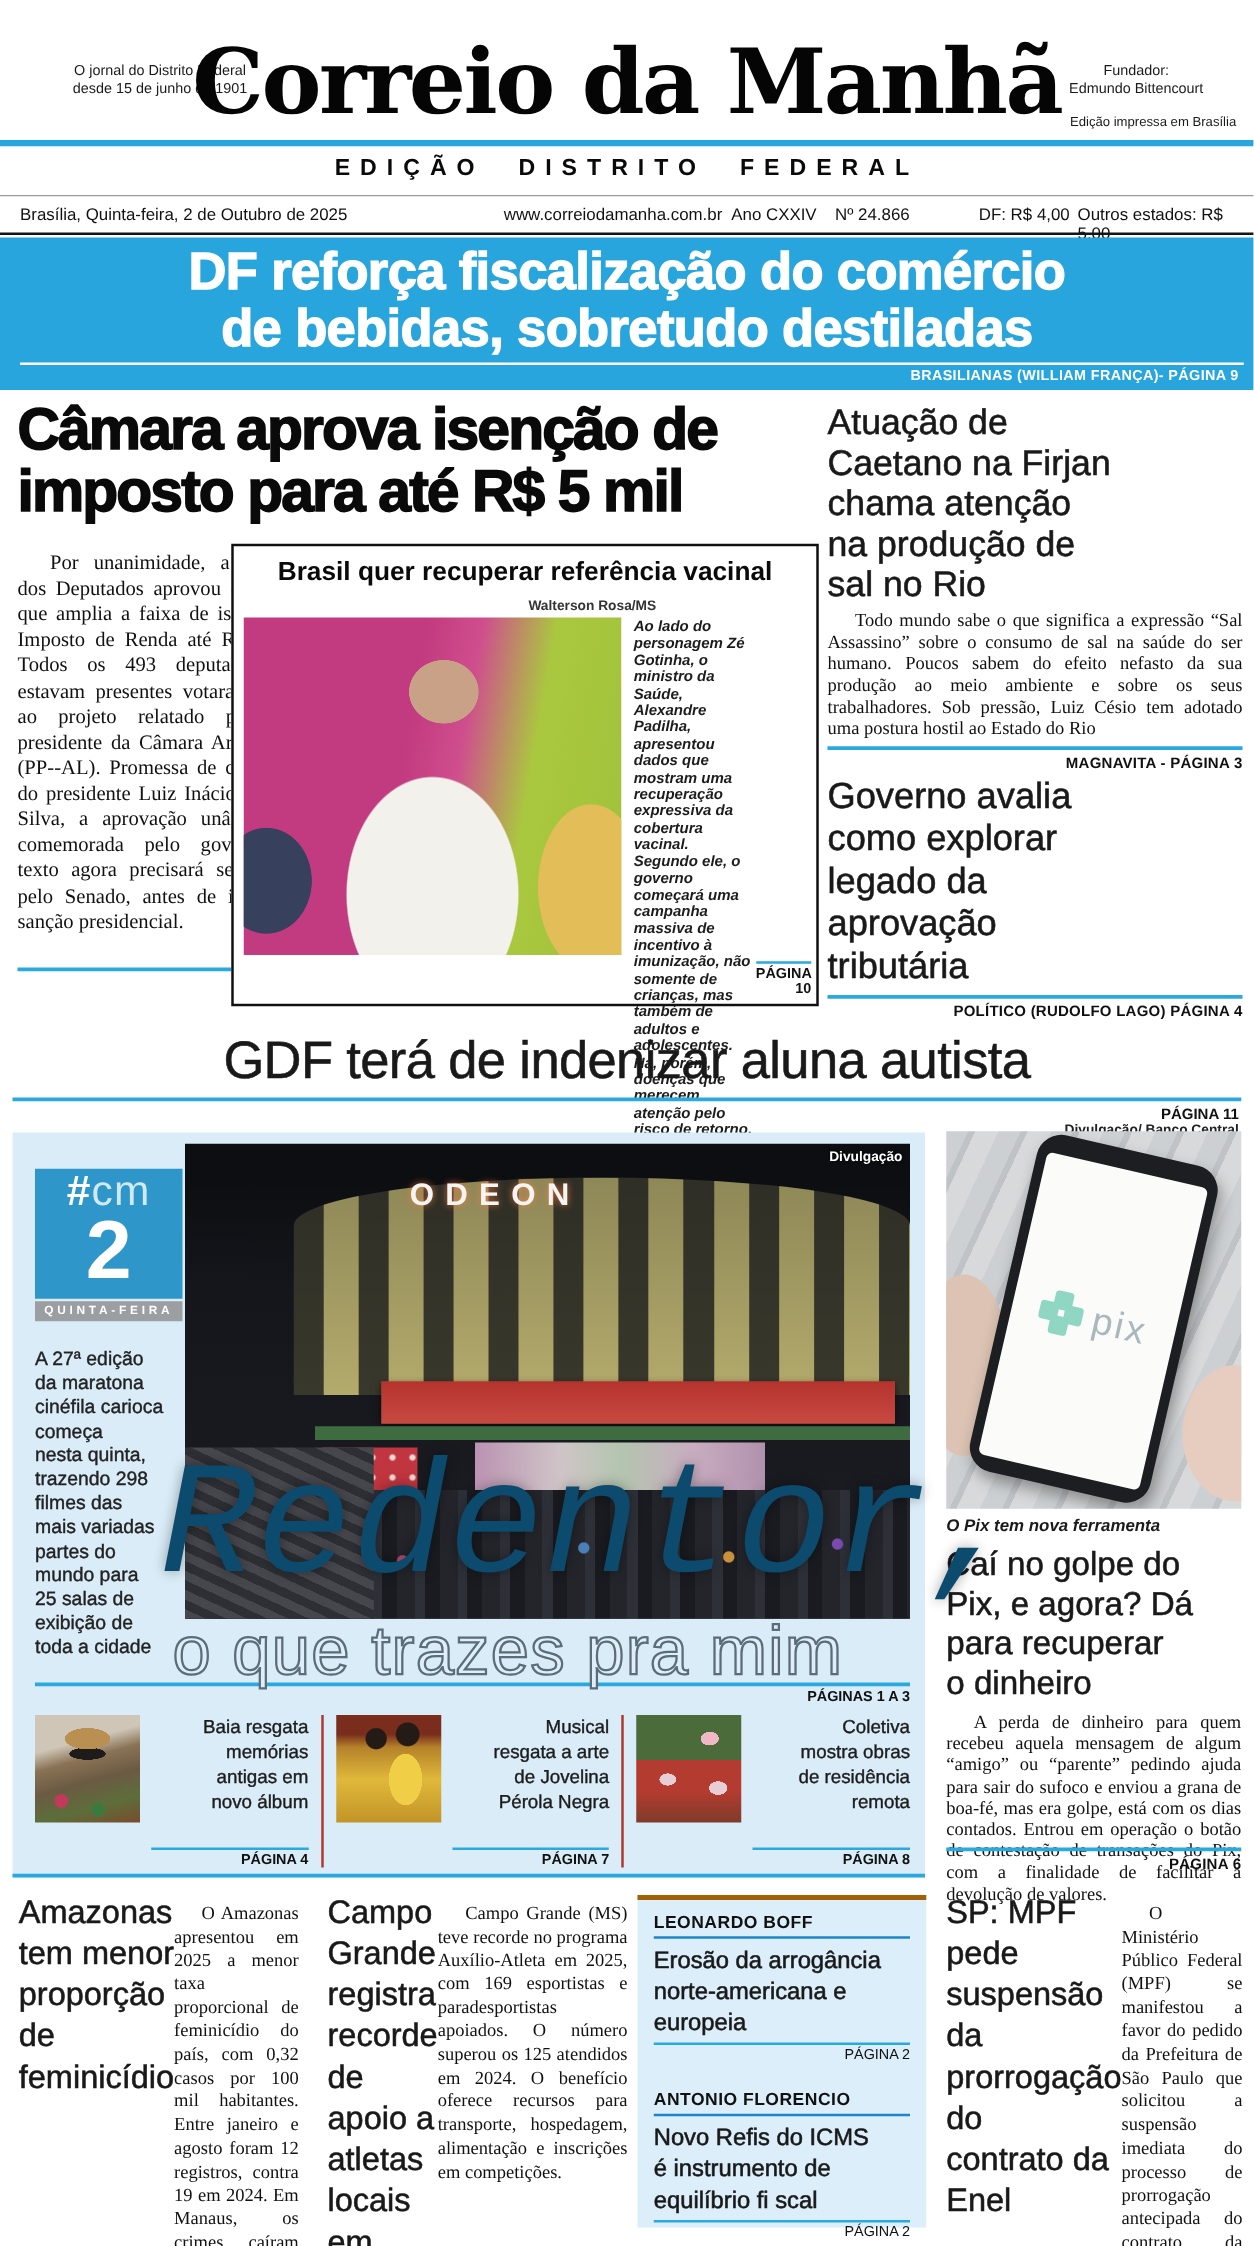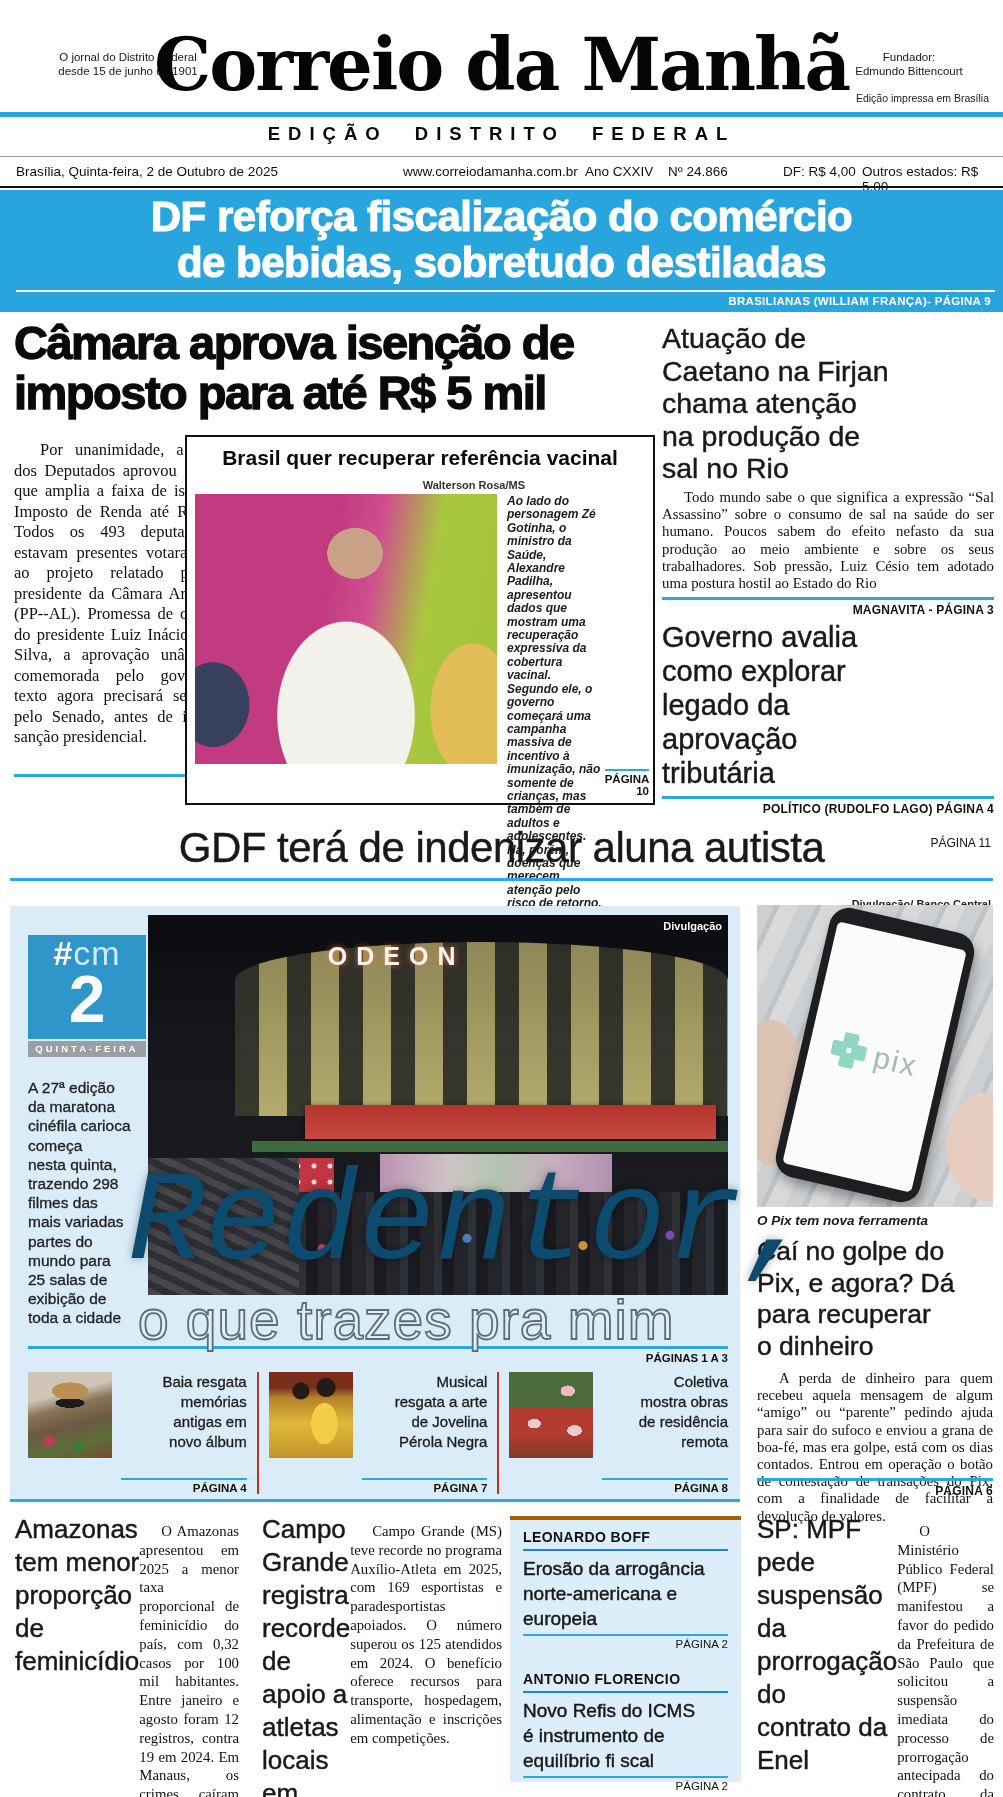--- a/index.html
+++ b/index.html
@@ -62,21 +62,21 @@
   .salt-headline{left:662px;top:322px;width:332px;font-size:28.5px;line-height:32.5px;}
   .salt-body{left:662px;top:489px;width:332px;font-size:14.8px;line-height:17.2px;}
   .salt-body p{margin:0;text-indent:22px;}
   .ref-salt{left:662px;top:597px;width:332px;}
   .tax-headline{left:662px;top:620px;width:332px;font-size:29px;line-height:34px;}
   .ref-tax{left:662px;top:796px;width:332px;}
 
   
   .gdf-headline{left:0;right:0;top:824px;text-align:center;font-size:42px;letter-spacing:-0.5px;}
   .gdf-rule{left:10px;right:10px;top:878px;height:3px;background:#2aa9e0;}
-  .gdf-ref{right:12px;top:836px;font-weight:normal;font-size:12px;margin-left:15px;}
+  .gdf-ref{right:12px;top:884px;font-weight:bold;font-size:12px;margin-left:15px;}
   .pix-topcredit{right:12px;top:898px;font-weight:bold;font-size:11px;color:#222;}
 
   
   .panel{left:10px;top:906px;width:730px;height:596px;background:#d9ecf7;border-bottom:3px solid #2aa9e0;box-sizing:border-box;}
   .cm2-logo{position:absolute;left:18px;top:29px;width:118px;}
   .cm2-box{height:104px;background:#2e96c9;color:#fff;text-align:center;overflow:hidden;}
   .cm2-top{font-size:34px;line-height:36px;font-weight:bold;letter-spacing:1px;}
   .cm2-top .cm-light{font-weight:normal;color:#cfe9f5;}
   .cm2-num{font-size:66px;line-height:60px;font-weight:bold;margin-top:-2px;}
   .cm2-day{height:16px;margin-top:2px;background:#9b9fa2;color:#fff;text-align:center;

